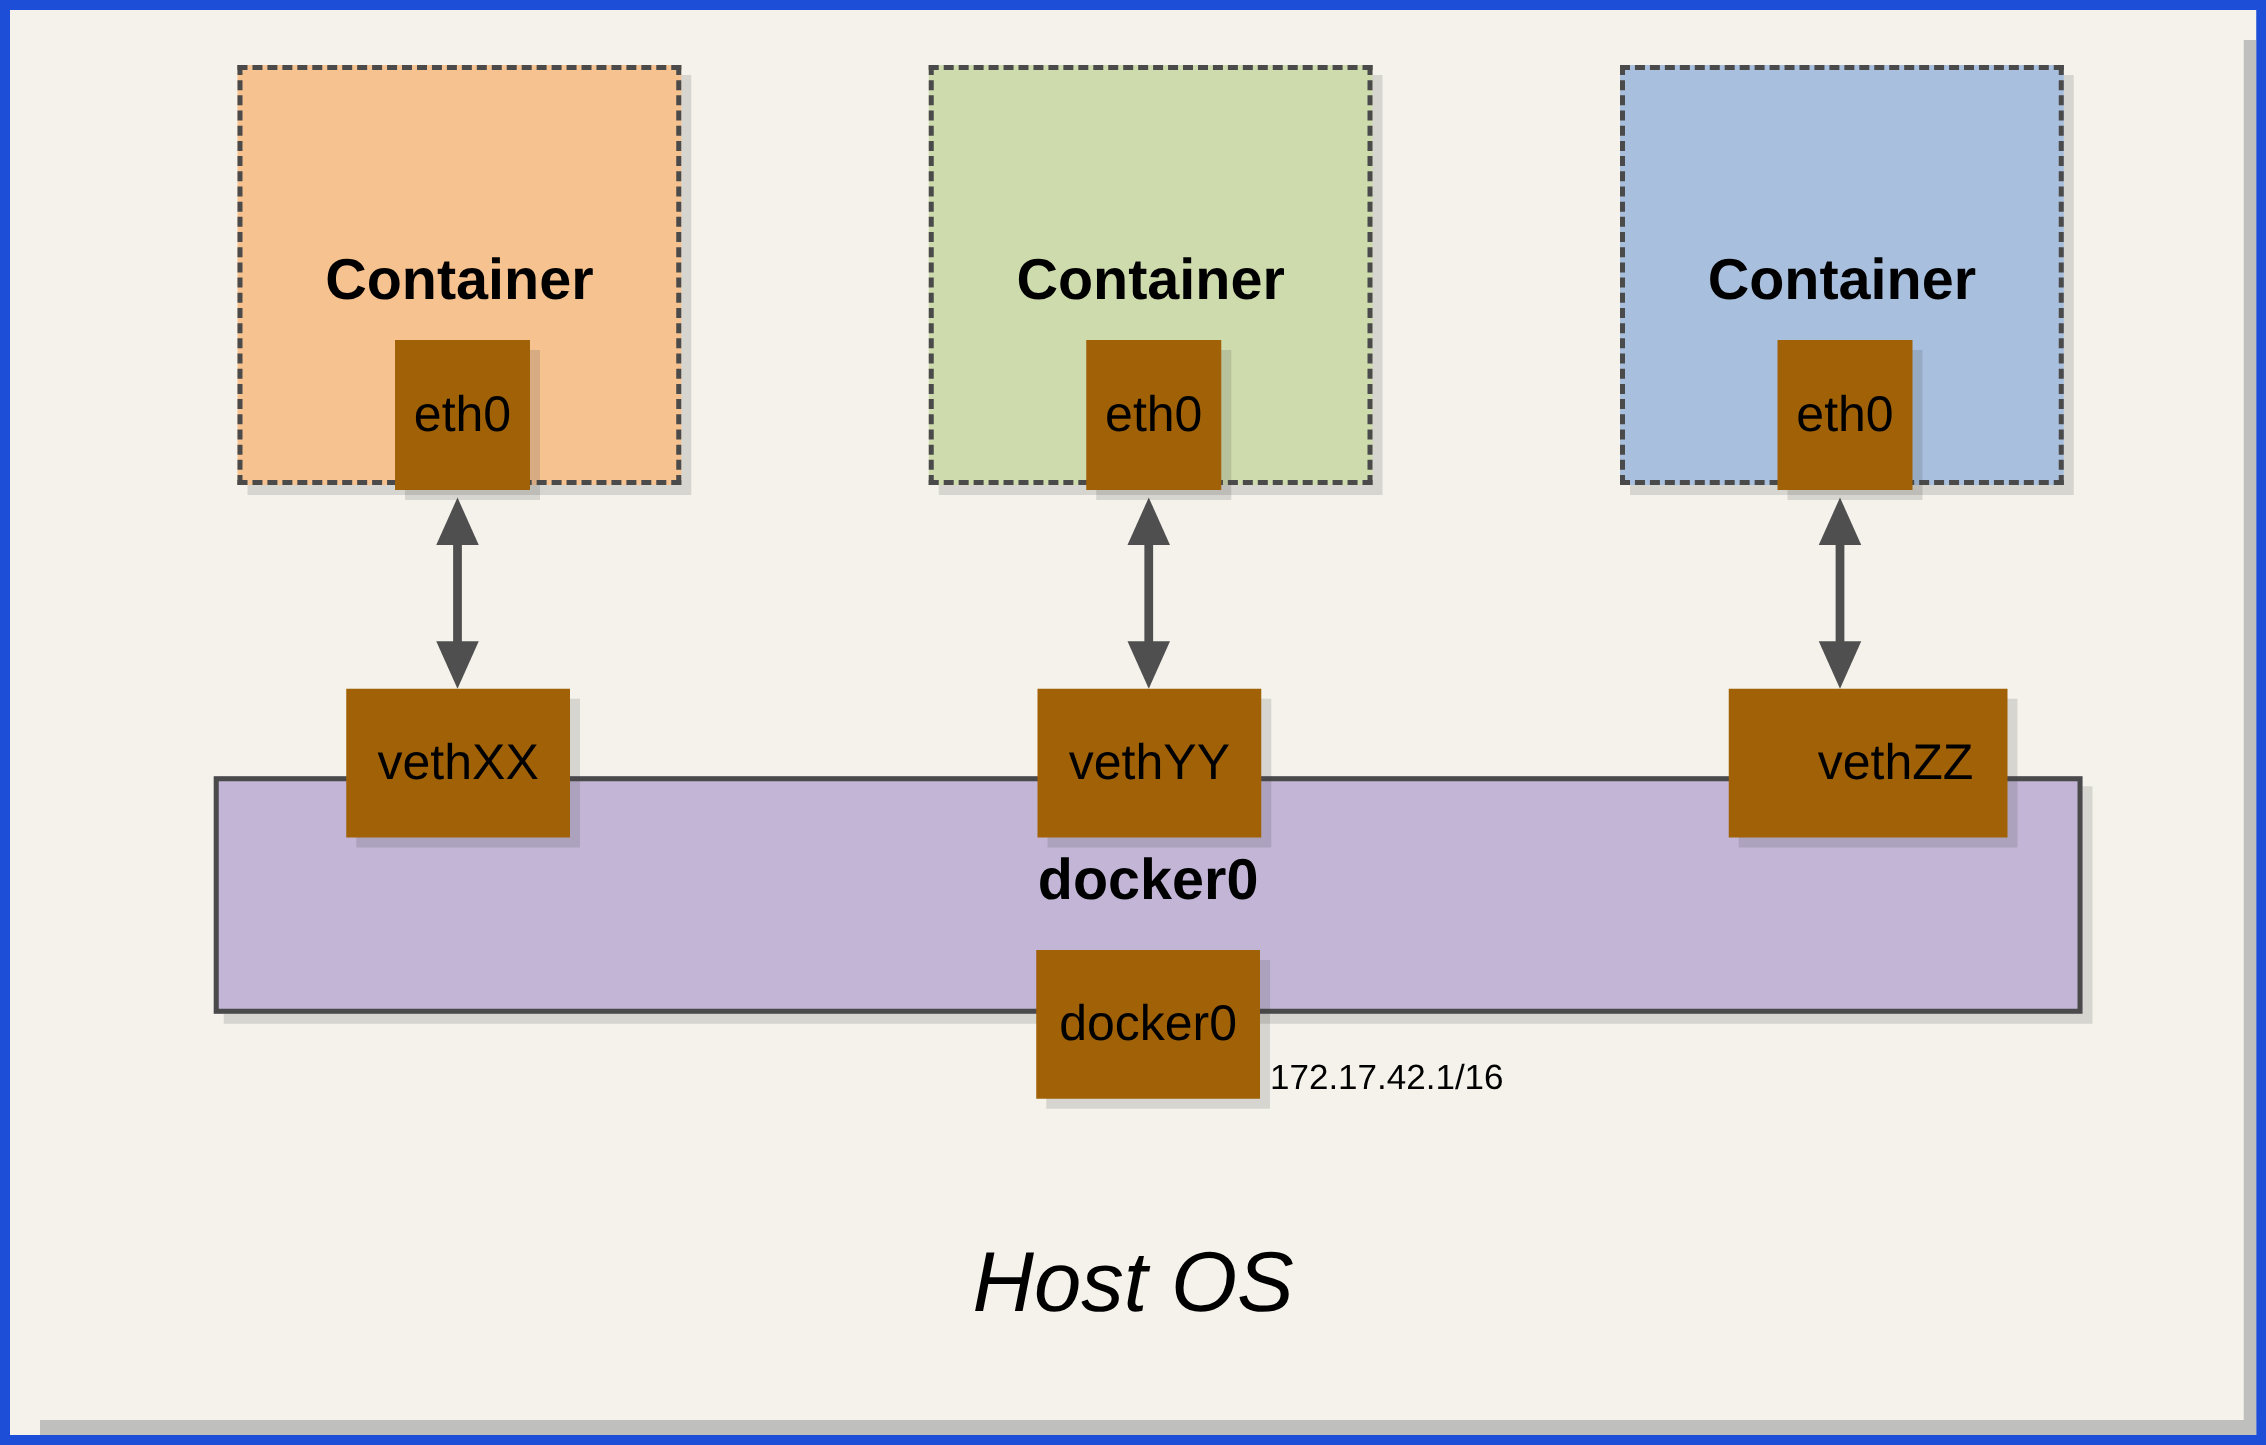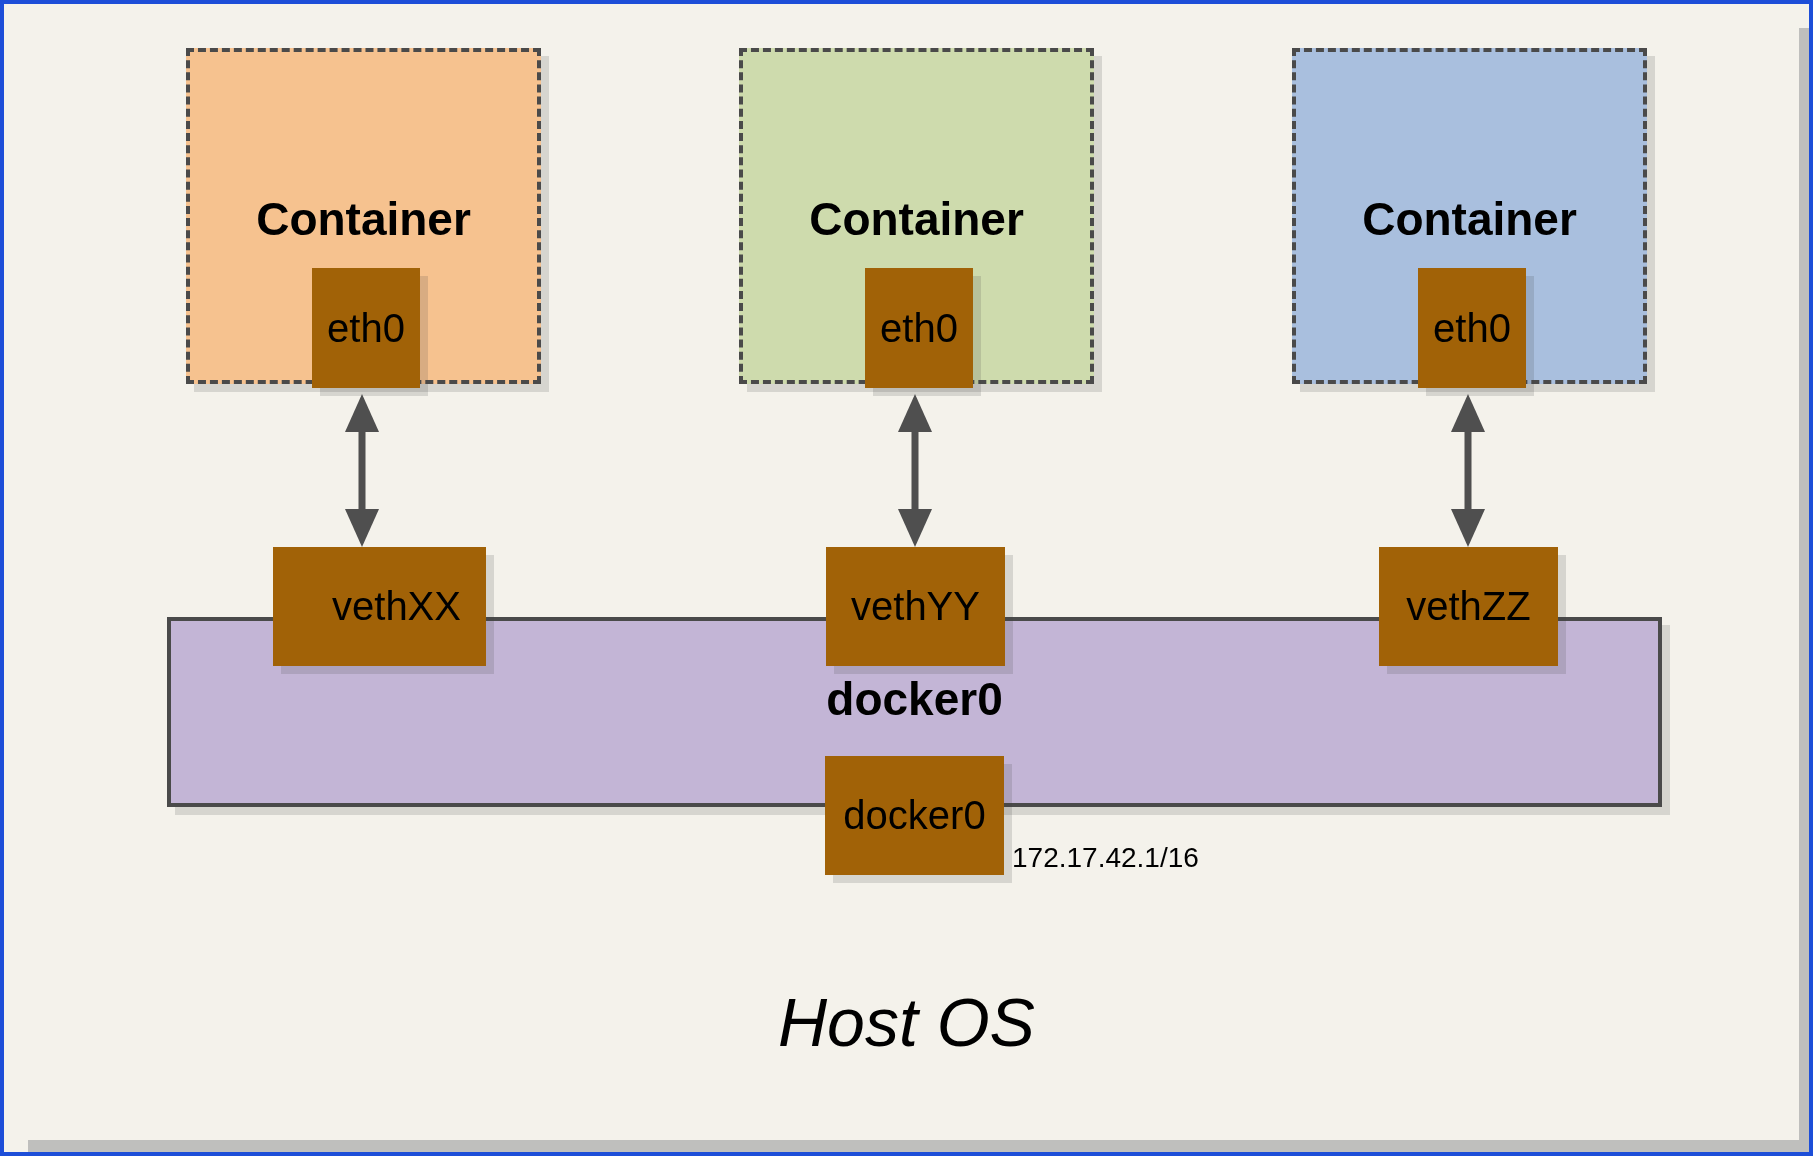--- a/index.html
+++ b/index.html
@@ -1,20 +1,20 @@
 <!DOCTYPE html>
 <html><head>
 <meta charset="utf-8">
 <style>
   html,body{margin:0;padding:0;background:#888;}
   .stage{
     position:relative;
     width:1813px;height:1156px;
     background:#F4F2EB;
-    border:4px solid #1d4ed8;
+    border:8px solid #1d4ed8;
     box-sizing:border-box;
     overflow:hidden;
     font-family:"Liberation Sans", sans-serif;
     color:#000;
   }
   
   .edge-shadow-right{position:absolute;right:0;top:24px;bottom:0;width:10px;background:#BFBFBD;}
   .edge-shadow-bottom{position:absolute;bottom:0;left:24px;right:0;height:12px;background:#BFBFBD;}
 
   .container-box{
@@ -100,27 +100,27 @@
     <g fill="#4F4F4F" stroke="none">
       <rect x="1460.5" y="420" width="7" height="94"></rect>
       <polygon points="1464,390 1447,428 1481,428"></polygon>
       <polygon points="1464,543 1447,505 1481,505"></polygon>
     </g>
   </svg>
 
   <div class="bridge-bar" style="background-color: rgb(195, 181, 214);"></div>
   <div class="bridge-title">docker0</div>
 
-  <div class="iface-box veth-box" style="left:269px;padding-left:34px;">
+  <div class="iface-box veth-box" style="left:269px;">
     <span>vethXX</span>
   </div>
   <div class="iface-box veth-box" style="left:822px;">
     <span>vethYY</span>
   </div>
-  <div class="iface-box veth-box" style="left:1375px;">
+  <div class="iface-box veth-box" style="left:1375px;padding-left:44px;">
     <span>vethZZ</span>
   </div>
 
   <div class="iface-box docker0-box">
     <span>docker0</span>
   </div>
   <div class="bridge-ip">172.17.42.1/16</div>
 
   <div class="host-label">Host OS</div>
 

